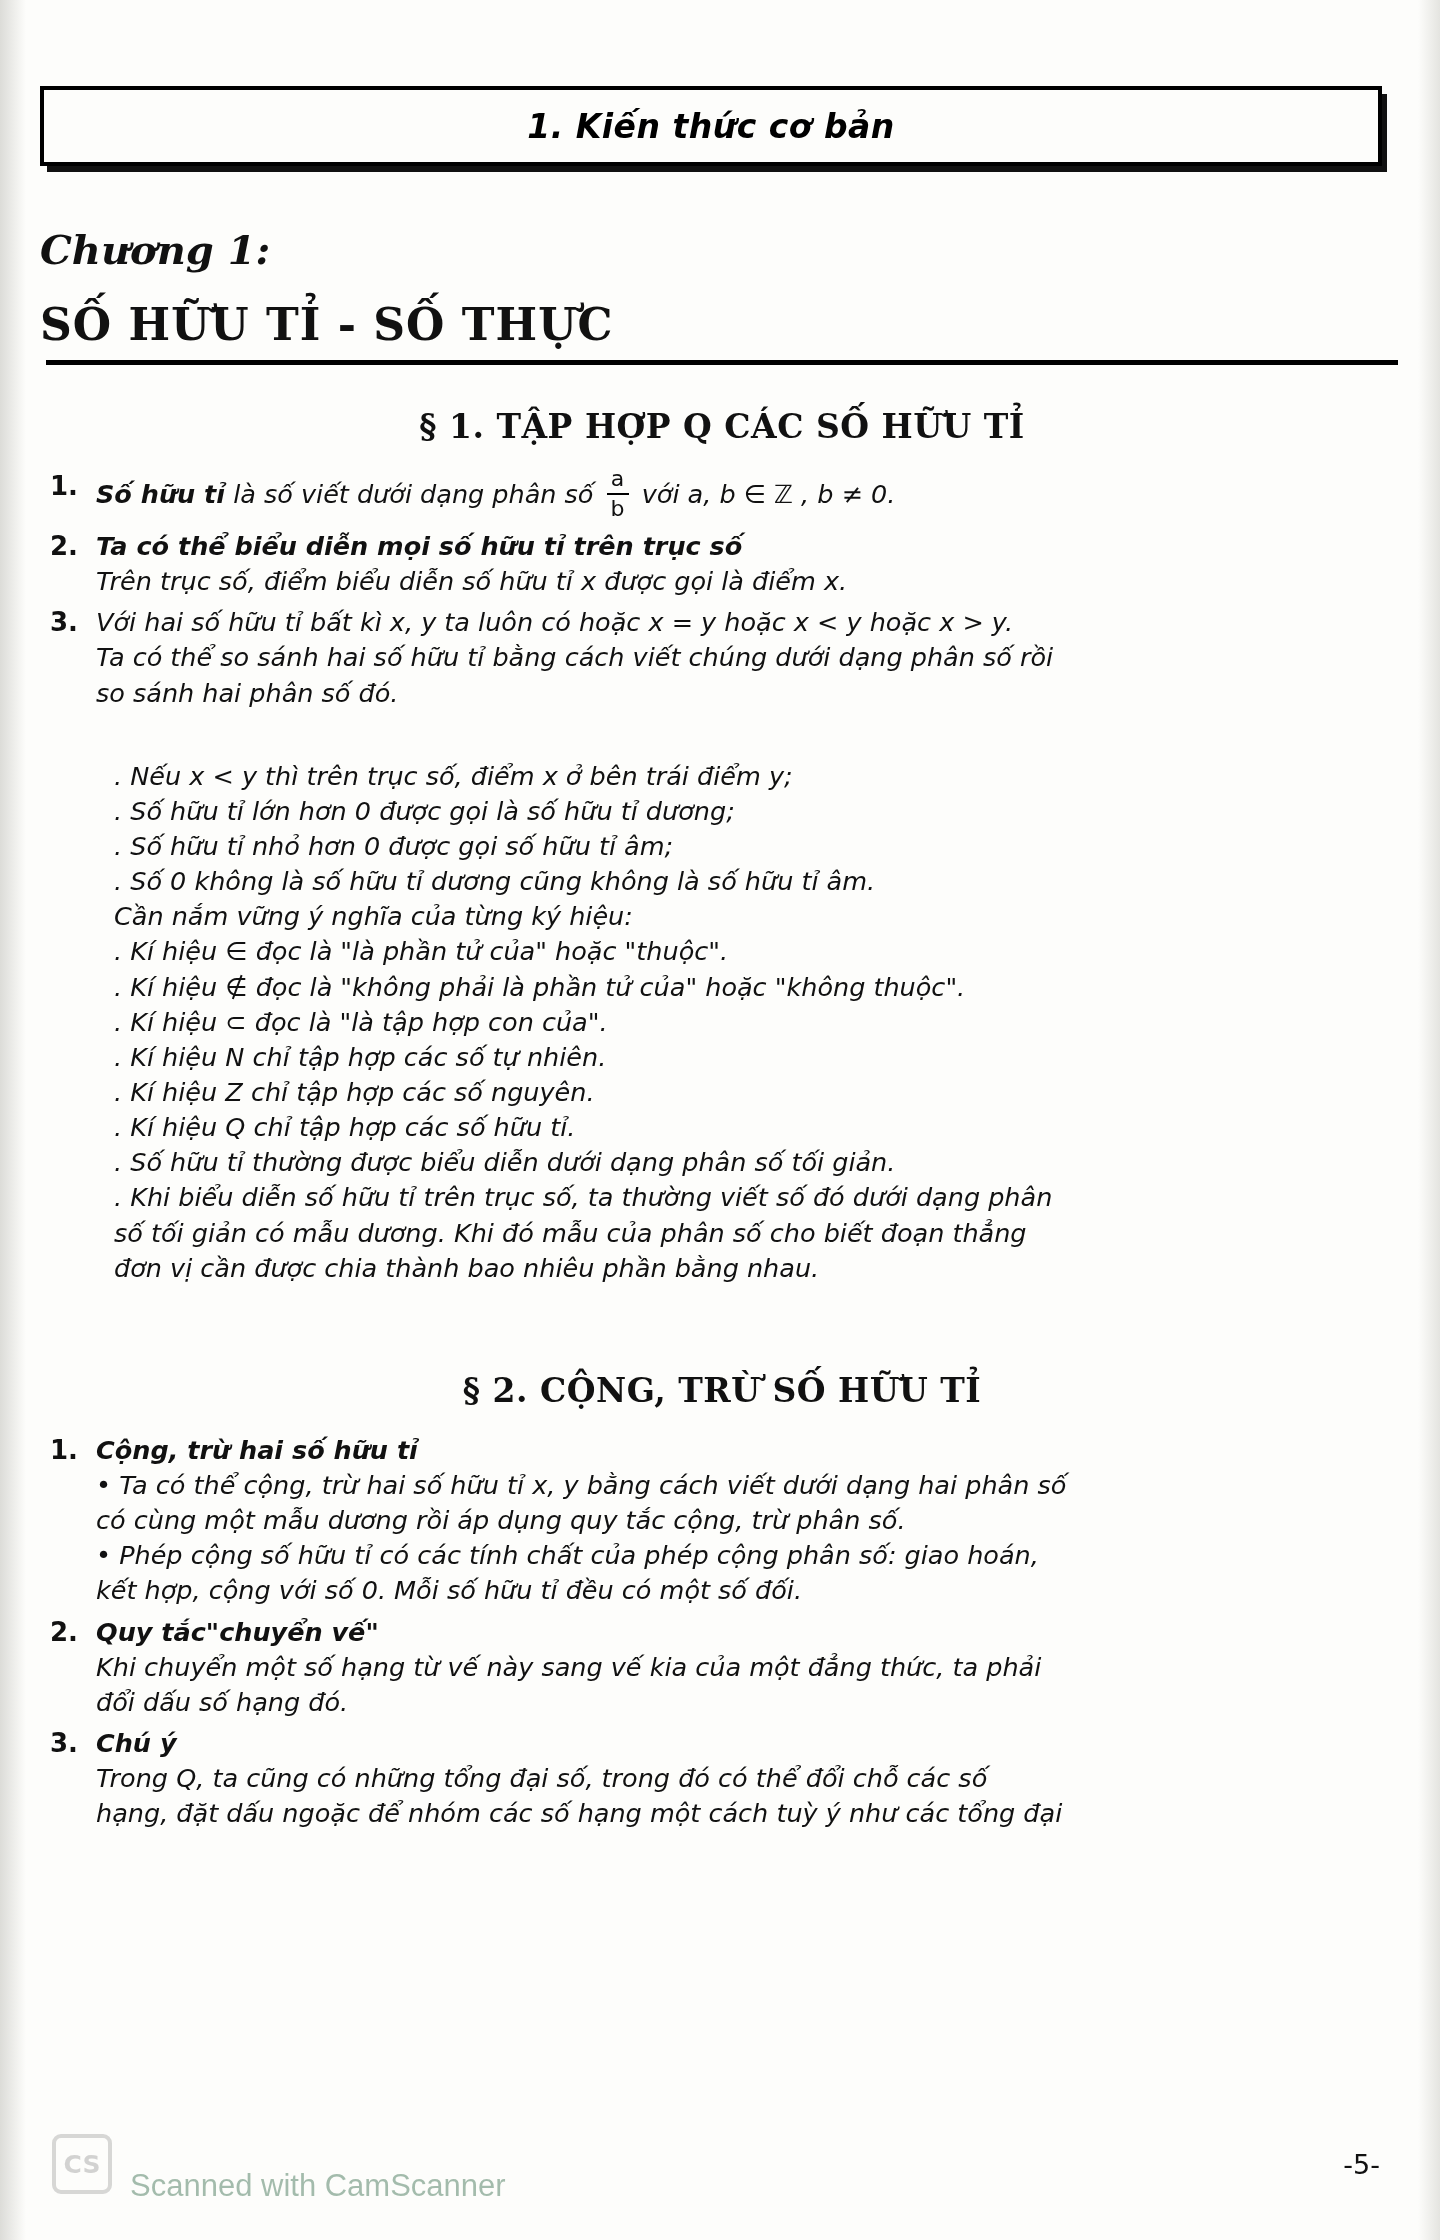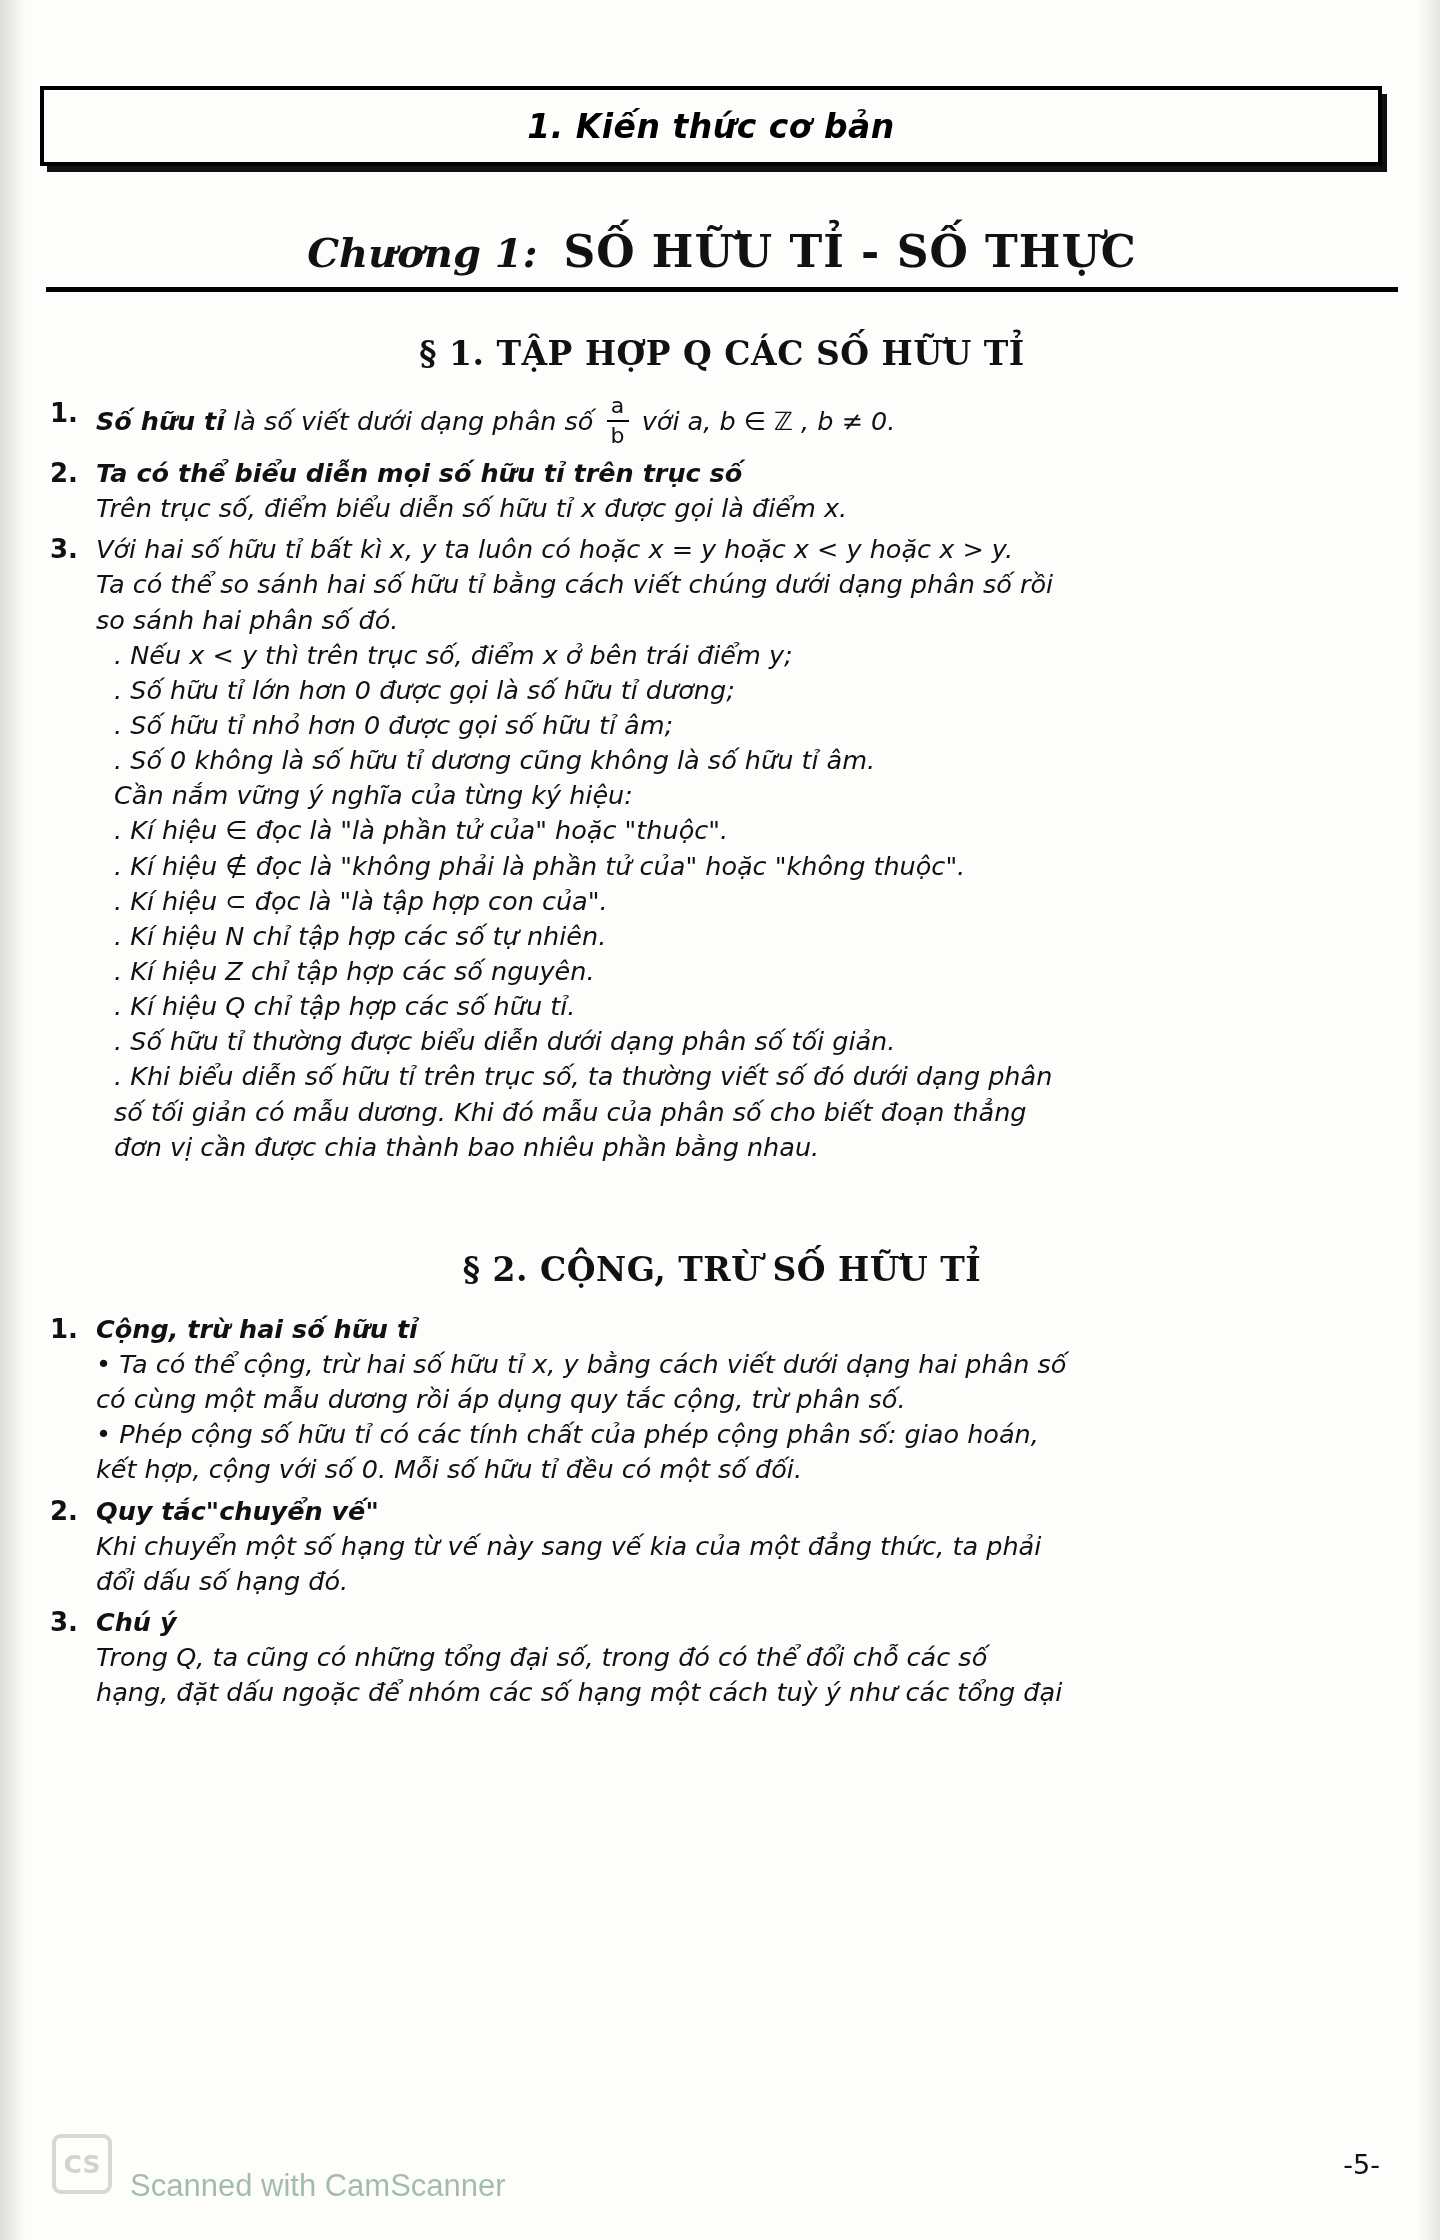--- a/index.html
+++ b/index.html
@@ -62,20 +62,21 @@
     color: #000;
   }
 
   
   .chapter-row {
     margin-top: 60px;
     display: flex;
     align-items: baseline;
     justify-content: center;
     gap: 26px;
+    flex-direction: column;
   }
   .chapter-label {
     font-family: "DejaVu Serif", serif;
     font-style: italic;
     font-weight: bold;
     font-size: 40px;
   }
   .chapter-title {
     font-family: "DejaVu Serif", serif;
     font-weight: bold;
@@ -132,20 +133,21 @@
   .lead {
     font-weight: bold;
     font-style: italic;
   }
   .sub {
     font-style: italic;
     margin-left: 0;
   }
   .indent {
     padding-left: 74px;
+    margin-top: 48px;
   }
   .frac {
     display: inline-flex;
     flex-direction: column;
     align-items: center;
     vertical-align: middle;
     line-height: 1;
     margin: 0 5px;
     position: relative;
     top: -2px;

